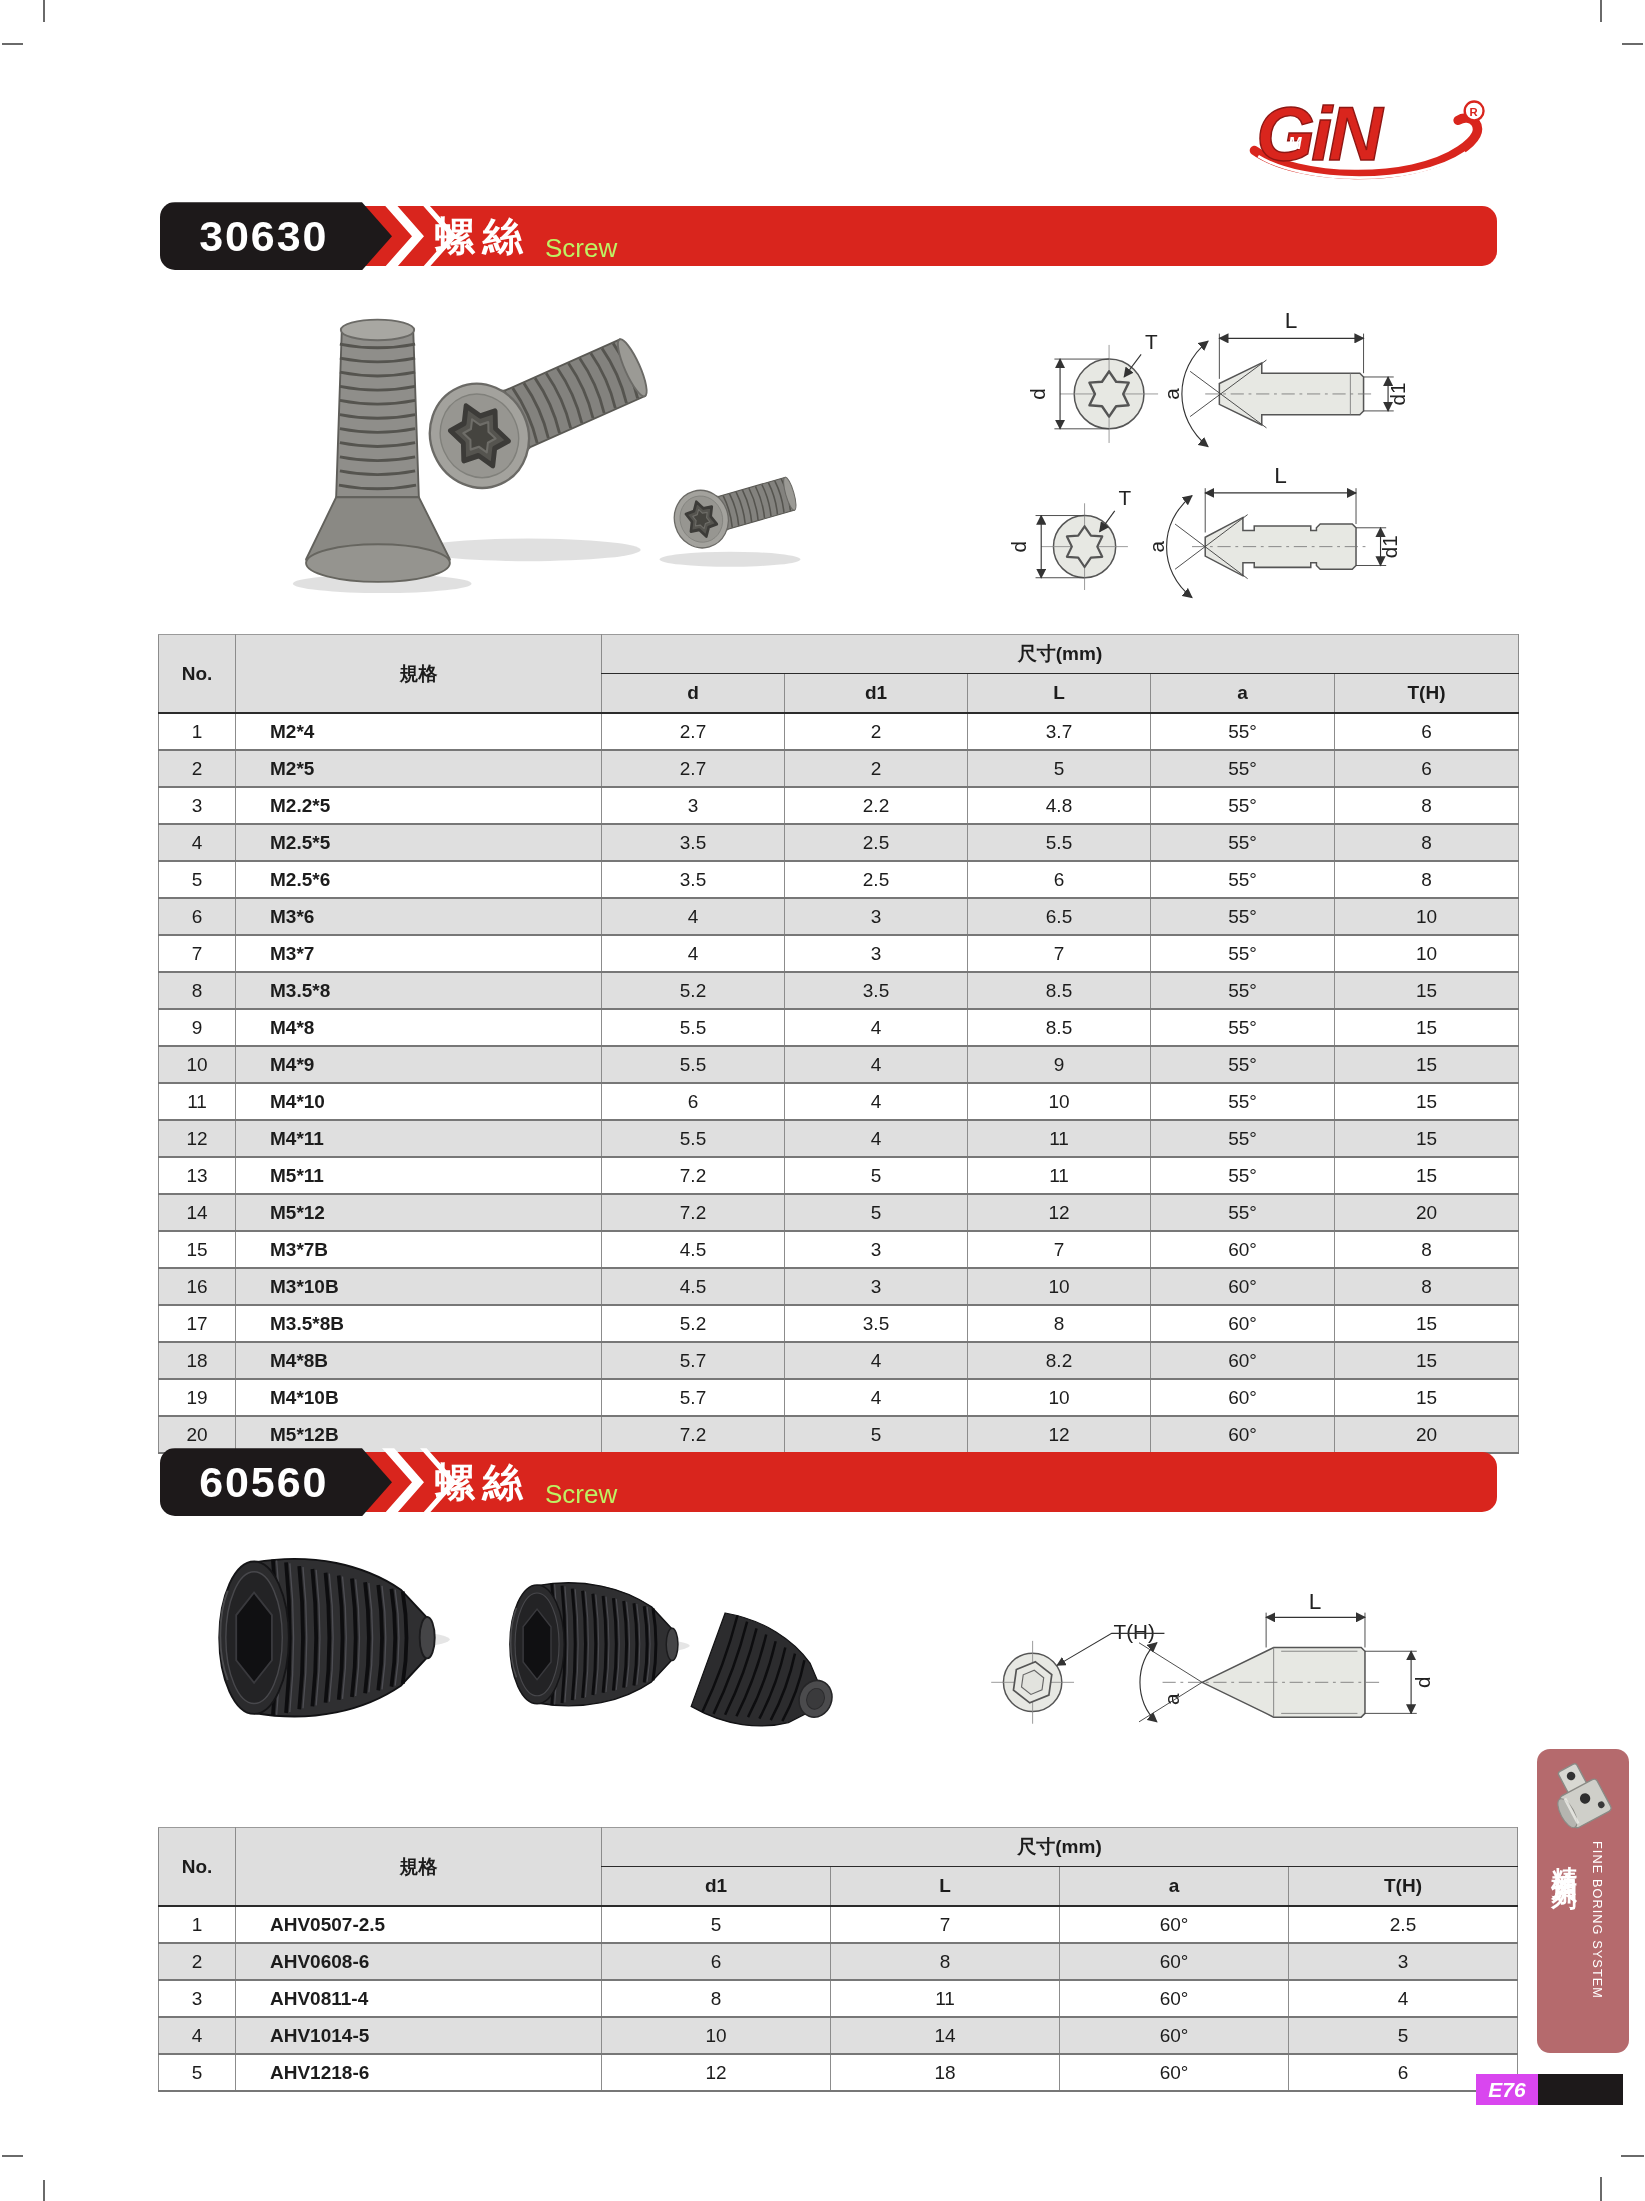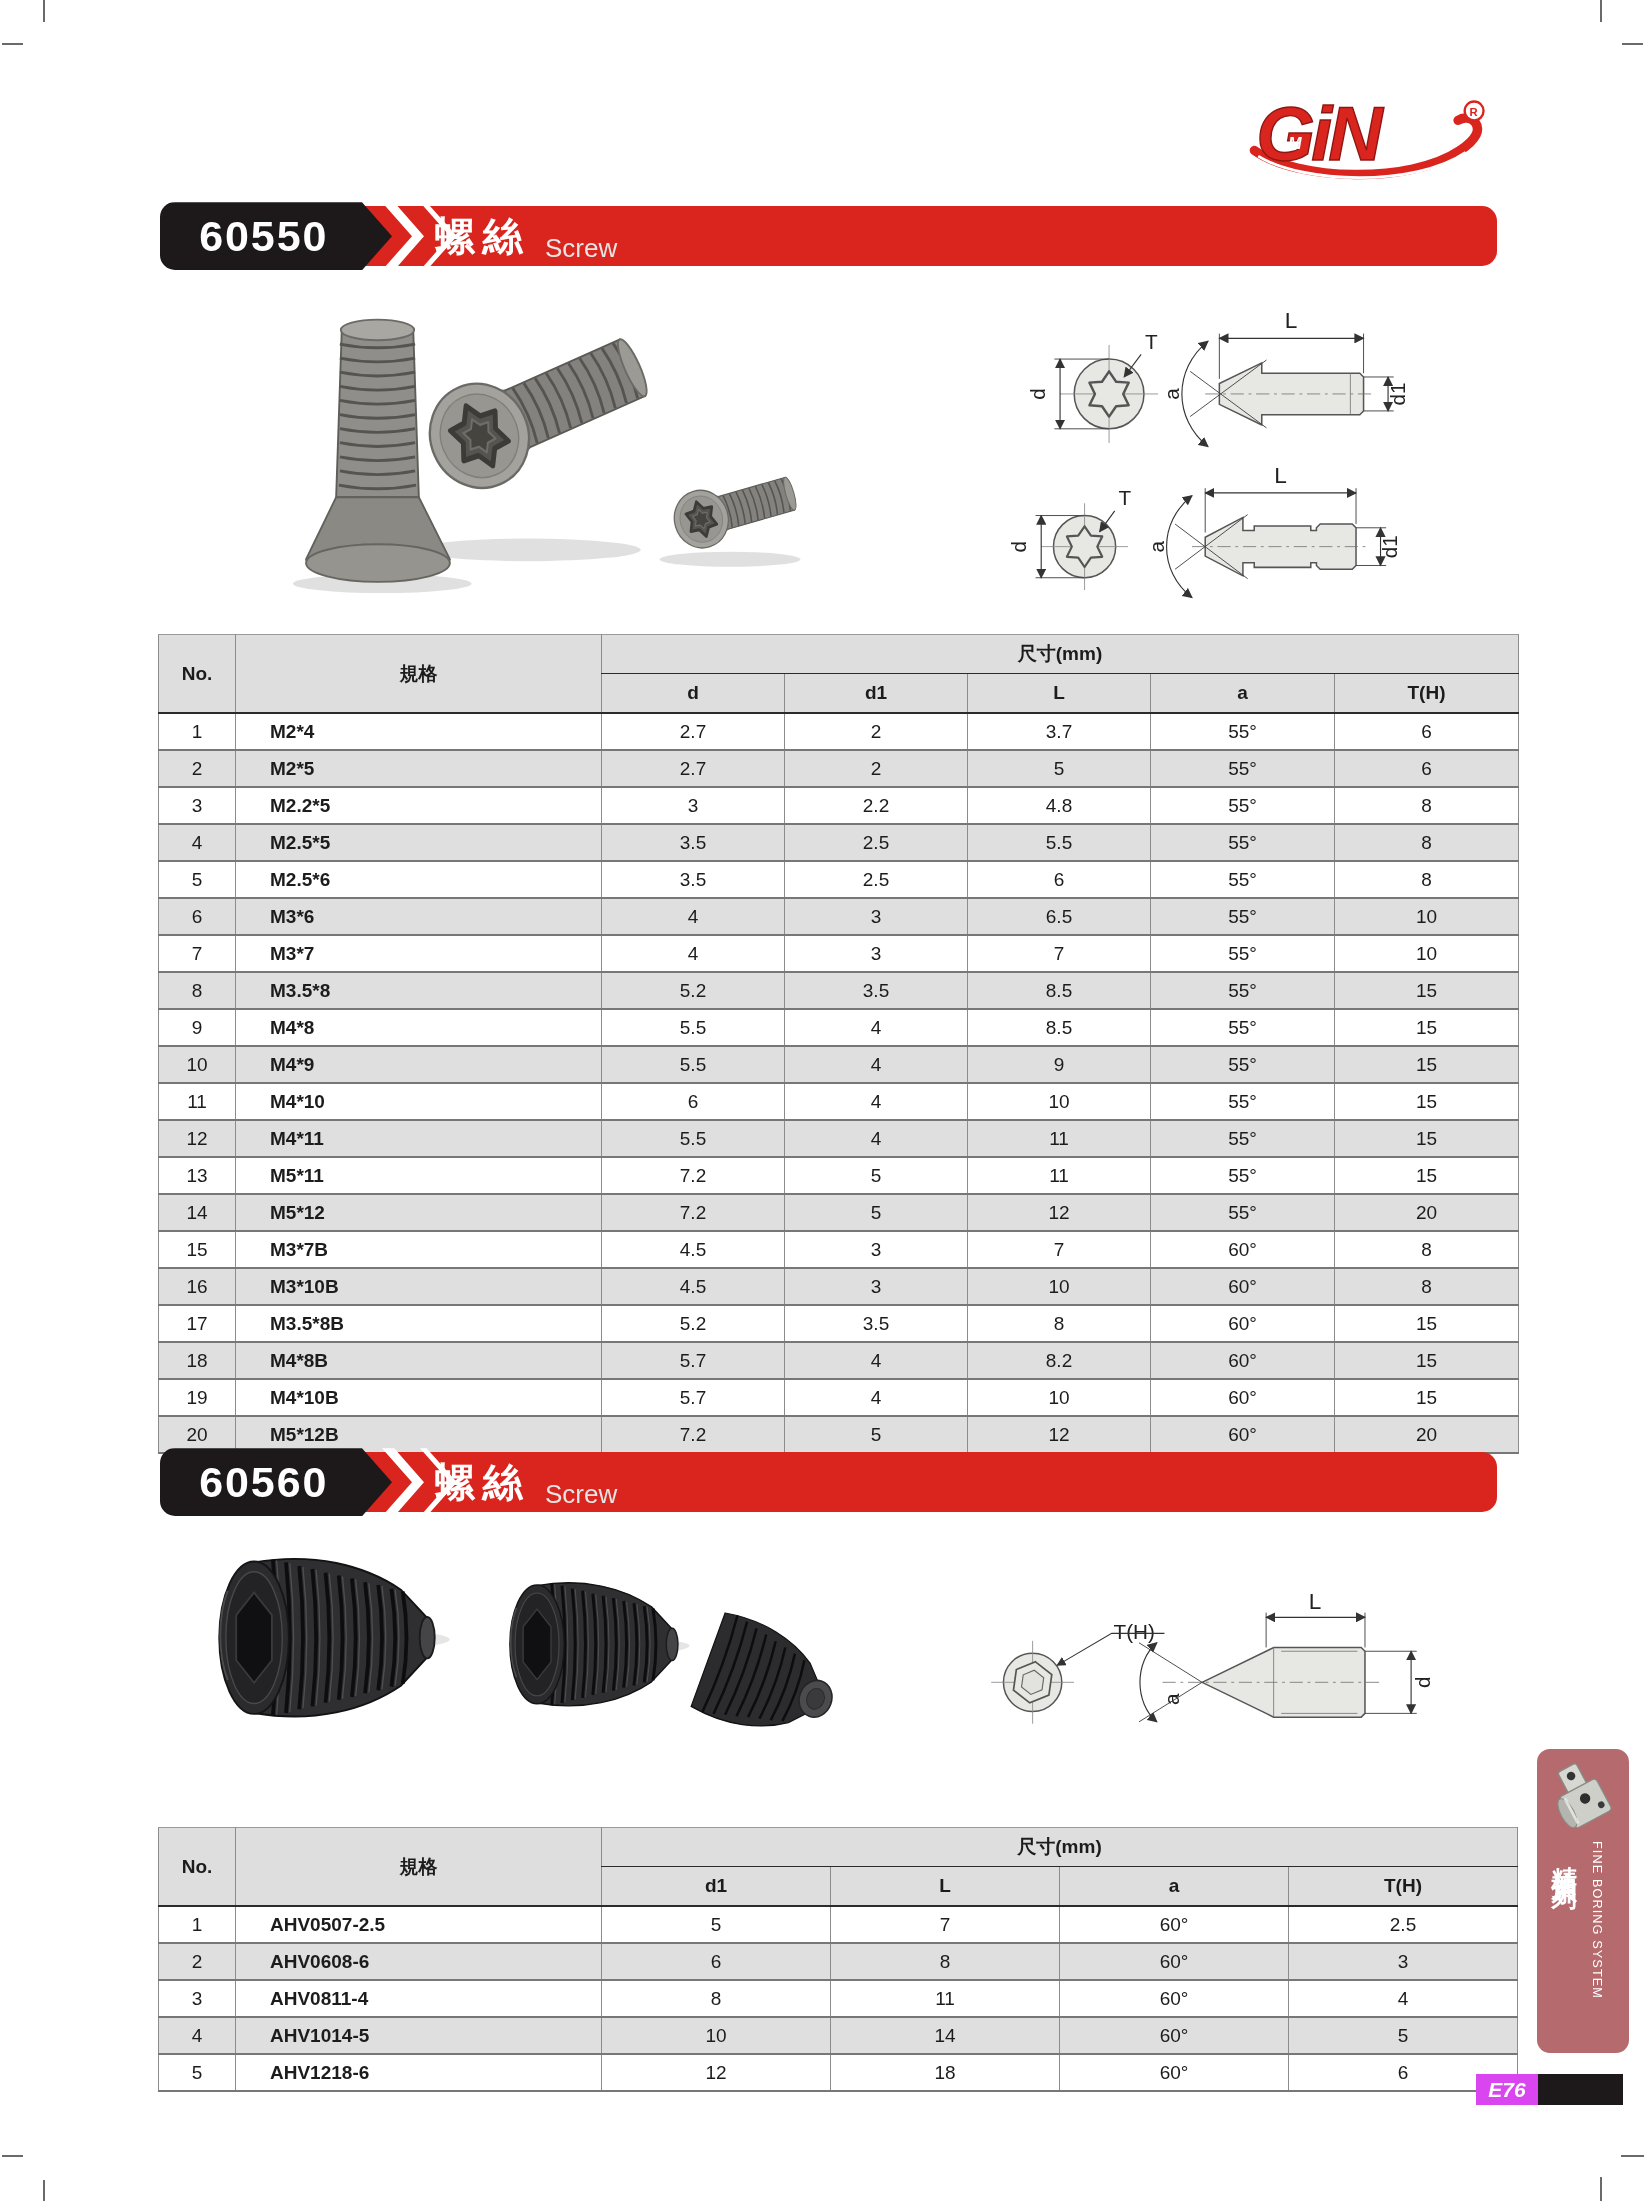--- a/index.html
+++ b/index.html
@@ -22,21 +22,21 @@
   }
   .banner .code-box span{color:#fff;font-size:43px;font-weight:bold;letter-spacing:1.9px;padding-right:24.5px;}
   .chev{position:absolute;top:-3.8px;height:68px;background:#fff;z-index:2;}
   .chev.c1{left:222px;width:45px;
     clip-path:polygon(0 0,12.2px 0,42px 50%,12.2px 100%,0 100%,30px 50%);}
   .chev.c2{left:260px;width:40px;
     clip-path:polygon(0 0,6.6px 0,37px 50%,6.6px 100%,0 100%,30px 50%);}
   .banner .titles{position:absolute;left:275px;top:0;height:100%;display:flex;align-items:center;z-index:4;}
   .banner .titles .inner{display:flex;align-items:flex-end;gap:15px;}
   .banner .zh{color:#fff;font-size:40px;font-weight:bold;letter-spacing:7.5px;}
-  .banner .en{color:#e5e5e5;font-size:26px;}
+  .banner .en{color:#bef264;font-size:26px;}
   
   table.spec{position:absolute;left:158px;border-collapse:collapse;table-layout:fixed;width:1359px;
     font-size:19px;border-left:0.9px solid #8c8c8c;border-right:0.9px solid #8c8c8c;border-top:1.9px solid #9a9a9a;}
   table.spec th{background:#dedede;font-weight:bold;height:36px;border-left:0.9px solid #8c8c8c;}
   table.spec th.first{border-left:none;}
   table.spec th.merged{border-bottom:2.8px solid #2b2b2b;}
   table.spec th.dims{border-bottom:1.9px solid #2b2b2b;}
   table.spec tr.subhead th{border-bottom:2.8px solid #2b2b2b;}
   table.spec td{height:33px;border-left:0.9px solid #8c8c8c;border-bottom:2.8px double #777;text-align:center;}
   table.spec td:first-child{border-left:none;}
@@ -75,21 +75,21 @@
     <text x="12" y="74" font-size="80" font-weight="bold" font-style="italic" fill="#d9251d" stroke="#8e1613" stroke-width="1.5" letter-spacing="-4">GiN</text>
     <text x="46" y="62" font-size="17" font-weight="bold" font-style="italic" fill="#ffffff">M</text>
     <circle cx="243" cy="22" r="10" fill="#fff" stroke="#d9251d" stroke-width="2.5"></circle>
     <text x="238" y="27" font-size="12" font-weight="bold" fill="#d9251d">R</text>
   </svg>
 
   <div class="banner" style="top:206px;">
     <div class="chev c1"></div>
     <div class="chev c2"></div>
     <div class="code-box">
-      <span>60550</span>
+      <span>30630</span>
     </div>
     <div class="titles">
       <div class="inner">
         <span class="zh">螺絲</span>
         <span class="en">Screw</span>
       </div>
     </div>
   </div>
 
   <svg class="abs" style="left:217px;top:313px;" width="603" height="282" viewBox="0 0 640 300">

